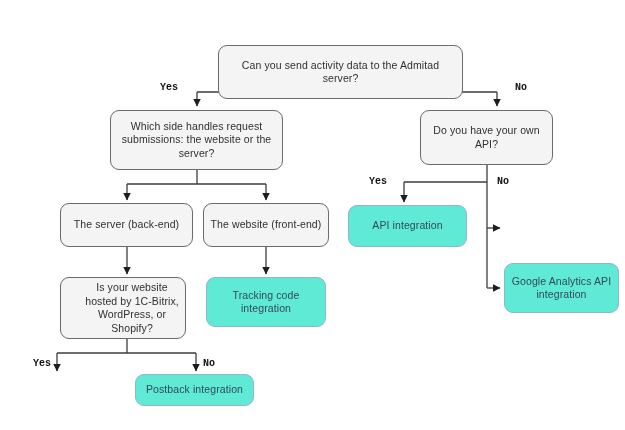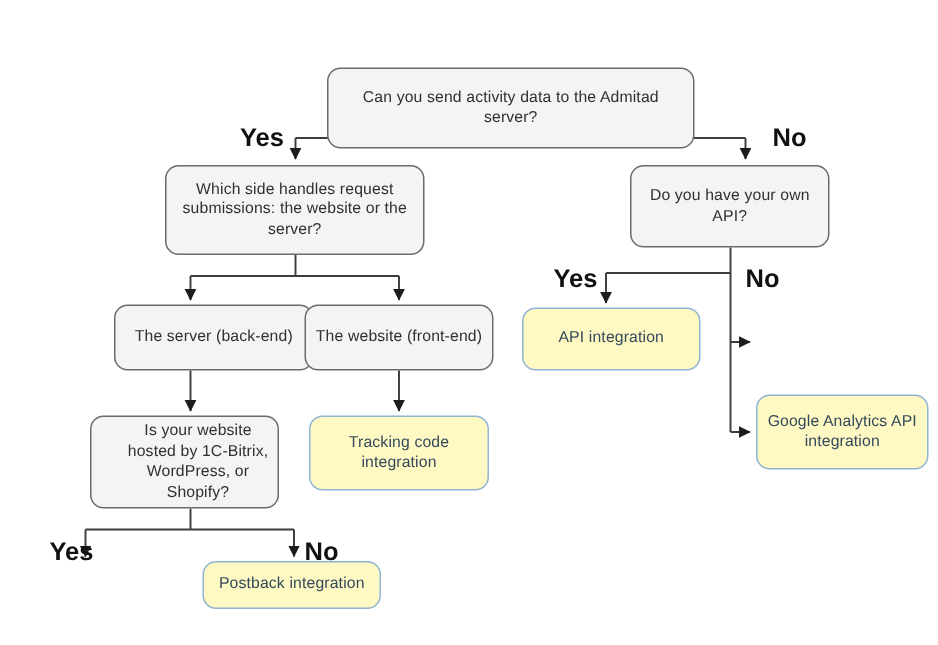--- a/index.html
+++ b/index.html
@@ -23,30 +23,31 @@
     color:#333333;
     padding:3px 6px;
     letter-spacing:0.1px;
   }
   .node.decision{
     background:#f4f4f4;
     border:1px solid #6b6b6b;
     color:#303030;
   }
   .node.outcome{
-    background:#fef9c3;
+    background:#5eead4;
     border:1px solid #8fb4d4;
     color:#34495b;
   }
   .edge-label{
     position:absolute;
-    font-size:17px;
+    font-size:10px;
     font-weight:bold;
     color:#111111;
     white-space:nowrap;
+    font-family:Liberation Mono, monospace;
   }
 </style>
 </head>
 <body>
 
 <div id="chart">
 
   <svg class="edges" viewBox="0 0 625 430" xmlns="http://www.w3.org/2000/svg">
     <defs>
       <marker id="arrow" markerWidth="7" markerHeight="7" refX="5.6" refY="3" orient="auto" markerUnits="strokeWidth">
@@ -88,21 +89,21 @@
   </div>
 
   <div class="node decision" style="left:110px;top:110px;width:173px;height:60px;">
     <span>Which side handles request submissions: the website or the server?</span>
   </div>
 
   <div class="node decision" style="left:420px;top:110px;width:133px;height:55px;">
     <span>Do you have your own API?</span>
   </div>
 
-  <div class="node decision" style="left:60px;top:203px;width:133px;height:44px;margin-left:16px;">
+  <div class="node decision" style="left:60px;top:203px;width:133px;height:44px;">
     <span>The server (back-end)</span>
   </div>
 
   <div class="node decision" style="left:203px;top:203px;width:126px;height:44px;">
     <span>The website (front-end)</span>
   </div>
 
   <div class="node decision" style="left:60px;top:277px;width:126px;height:62px;padding-left:24px;">
     <span>Is your website hosted by 1C-Bitrix, WordPress, or Shopify?</span>
   </div>

